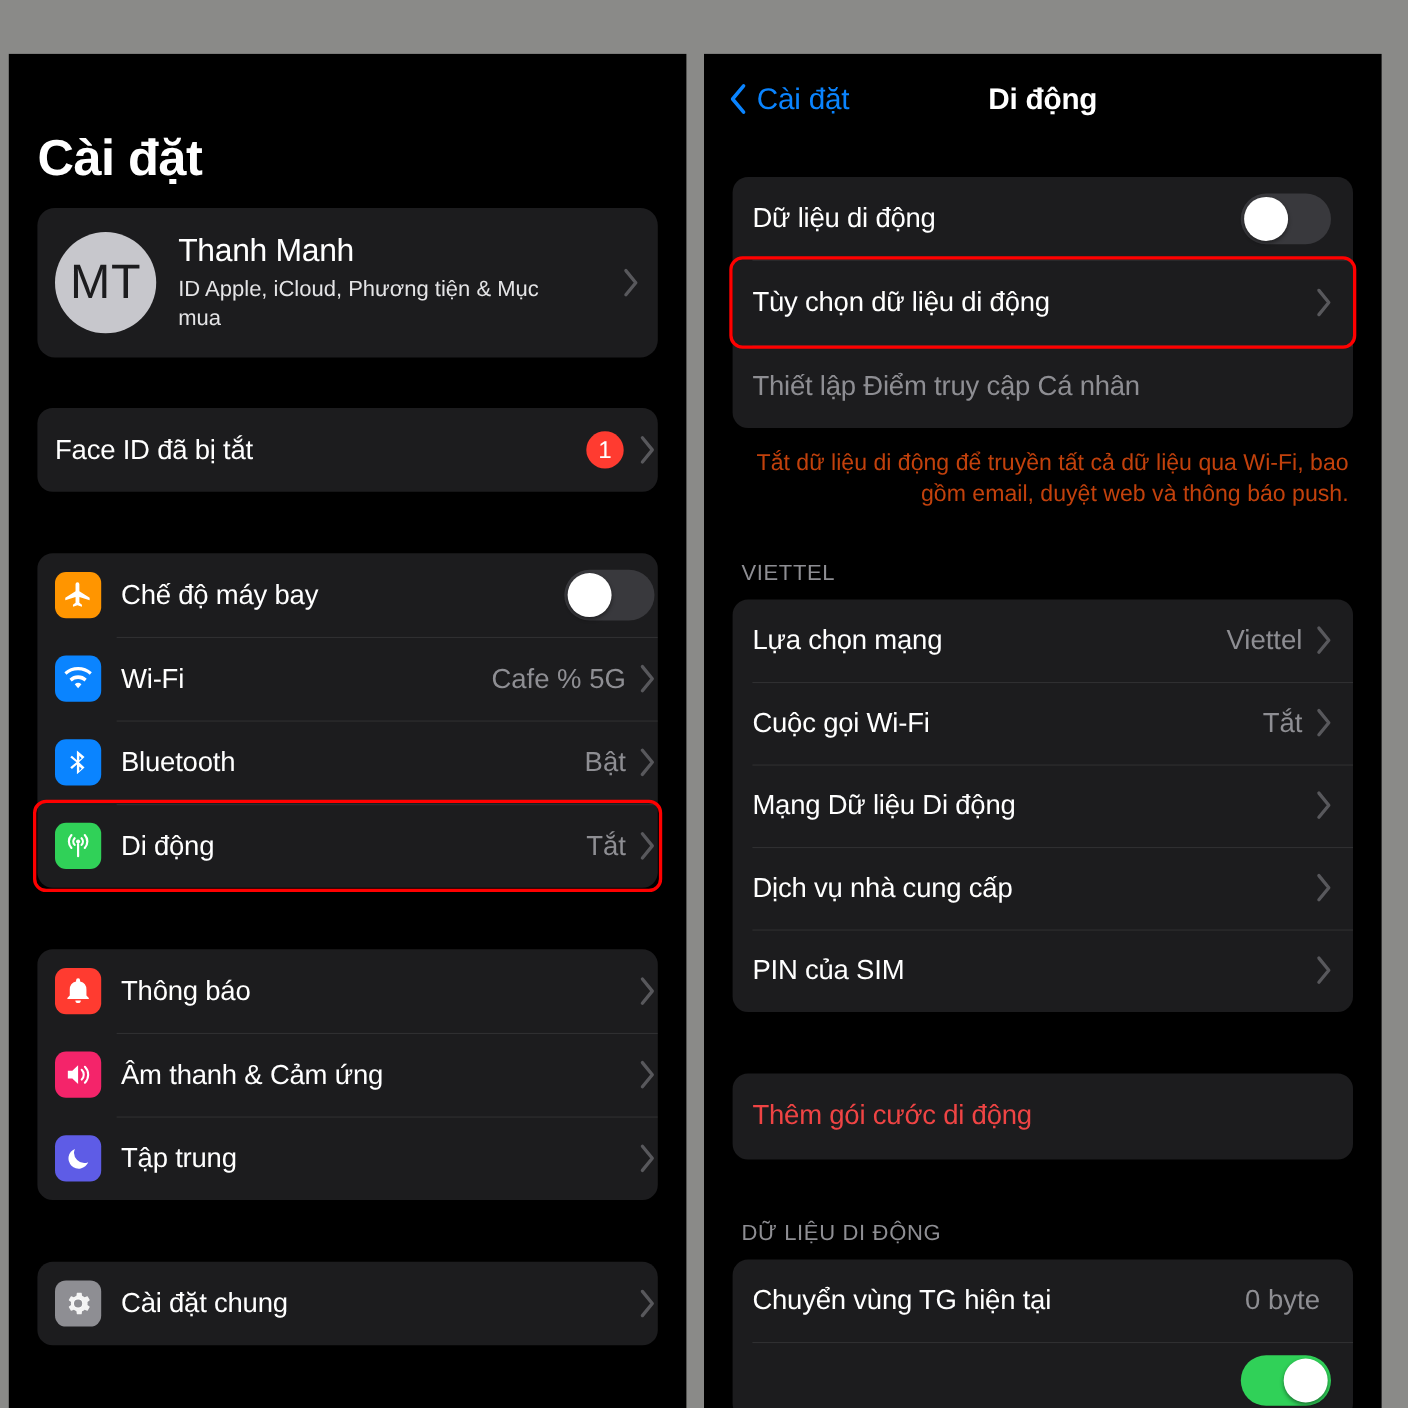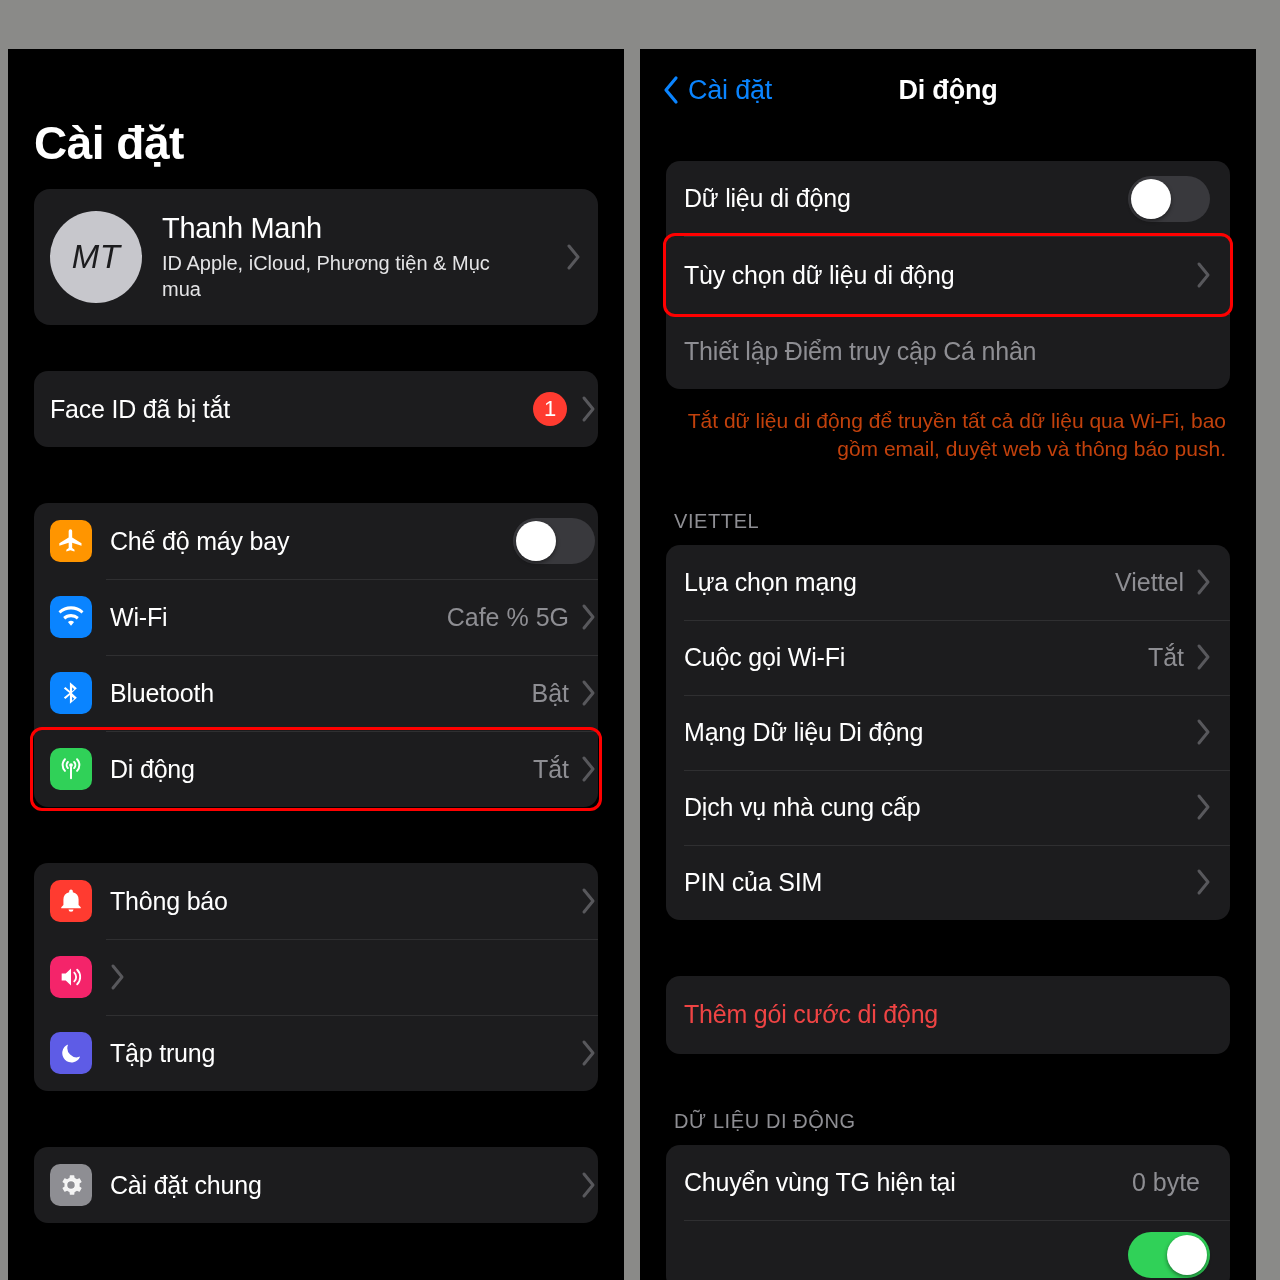--- a/index.html
+++ b/index.html
@@ -131,26 +131,25 @@
     margin: 22px 26px 0 26px;
     display: flex;
     align-items: center;
     padding: 22px 16px;
   }
   .avatar {
     width: 92px; height: 92px;
     border-radius: 46px;
     background: #c7c7cc;
     color: #1c1c1e;
-    font-size: 33px;
+    font-size: 44px;
     display: flex; align-items: center; justify-content: center;
     flex: 0 0 92px;
     margin-right: 20px;
     letter-spacing: 0.5px;
-    font-style: italic;
   }
   .acct-text { flex: 1 1 auto; }
   .acct-name { color: #ffffff; font-size: 29px; margin-bottom: 6px; letter-spacing: -0.3px;}
   .acct-sub { color: #e4e4e6; font-size: 20px; line-height: 1.28; max-width: 330px;}
 
   .gap-s { height: 30px; }
   .gap-m { height: 46px; }
   .gap-l { height: 56px; }
 
   .redbox {
@@ -349,20 +348,21 @@
       </div>
 
       <div class="row">
         <span class="icon" style="background:#f4246a">
           <svg width="28" height="28" viewBox="0 0 24 24" fill="#fff">
               <path d="M4 9v6h3.5L12 19.3V4.7L7.5 9H4z"></path>
               <path d="M14.8 8.2a5.3 5.3 0 0 1 0 7.6" stroke="#fff" stroke-width="1.6" fill="none" stroke-linecap="round"></path>
               <path d="M17.3 5.8a8.8 8.8 0 0 1 0 12.4" stroke="#fff" stroke-width="1.6" fill="none" stroke-linecap="round"></path>
             </svg>
         </span>
+        <div class="row-label">Âm thanh &amp; Cảm ứng</div>
         <div class="chev">
           <svg width="16" height="28" viewBox="0 0 16 28">
               <path d="M3 3 L12 14 L3 25" fill="none" stroke="#58585c" stroke-width="3" stroke-linecap="round" stroke-linejoin="round"></path>
             </svg>
         </div>
       </div>
 
       <div class="row">
         <span class="icon" style="background:#5e5ce6">
           <svg width="26" height="26" viewBox="0 0 24 24" fill="#fff">

